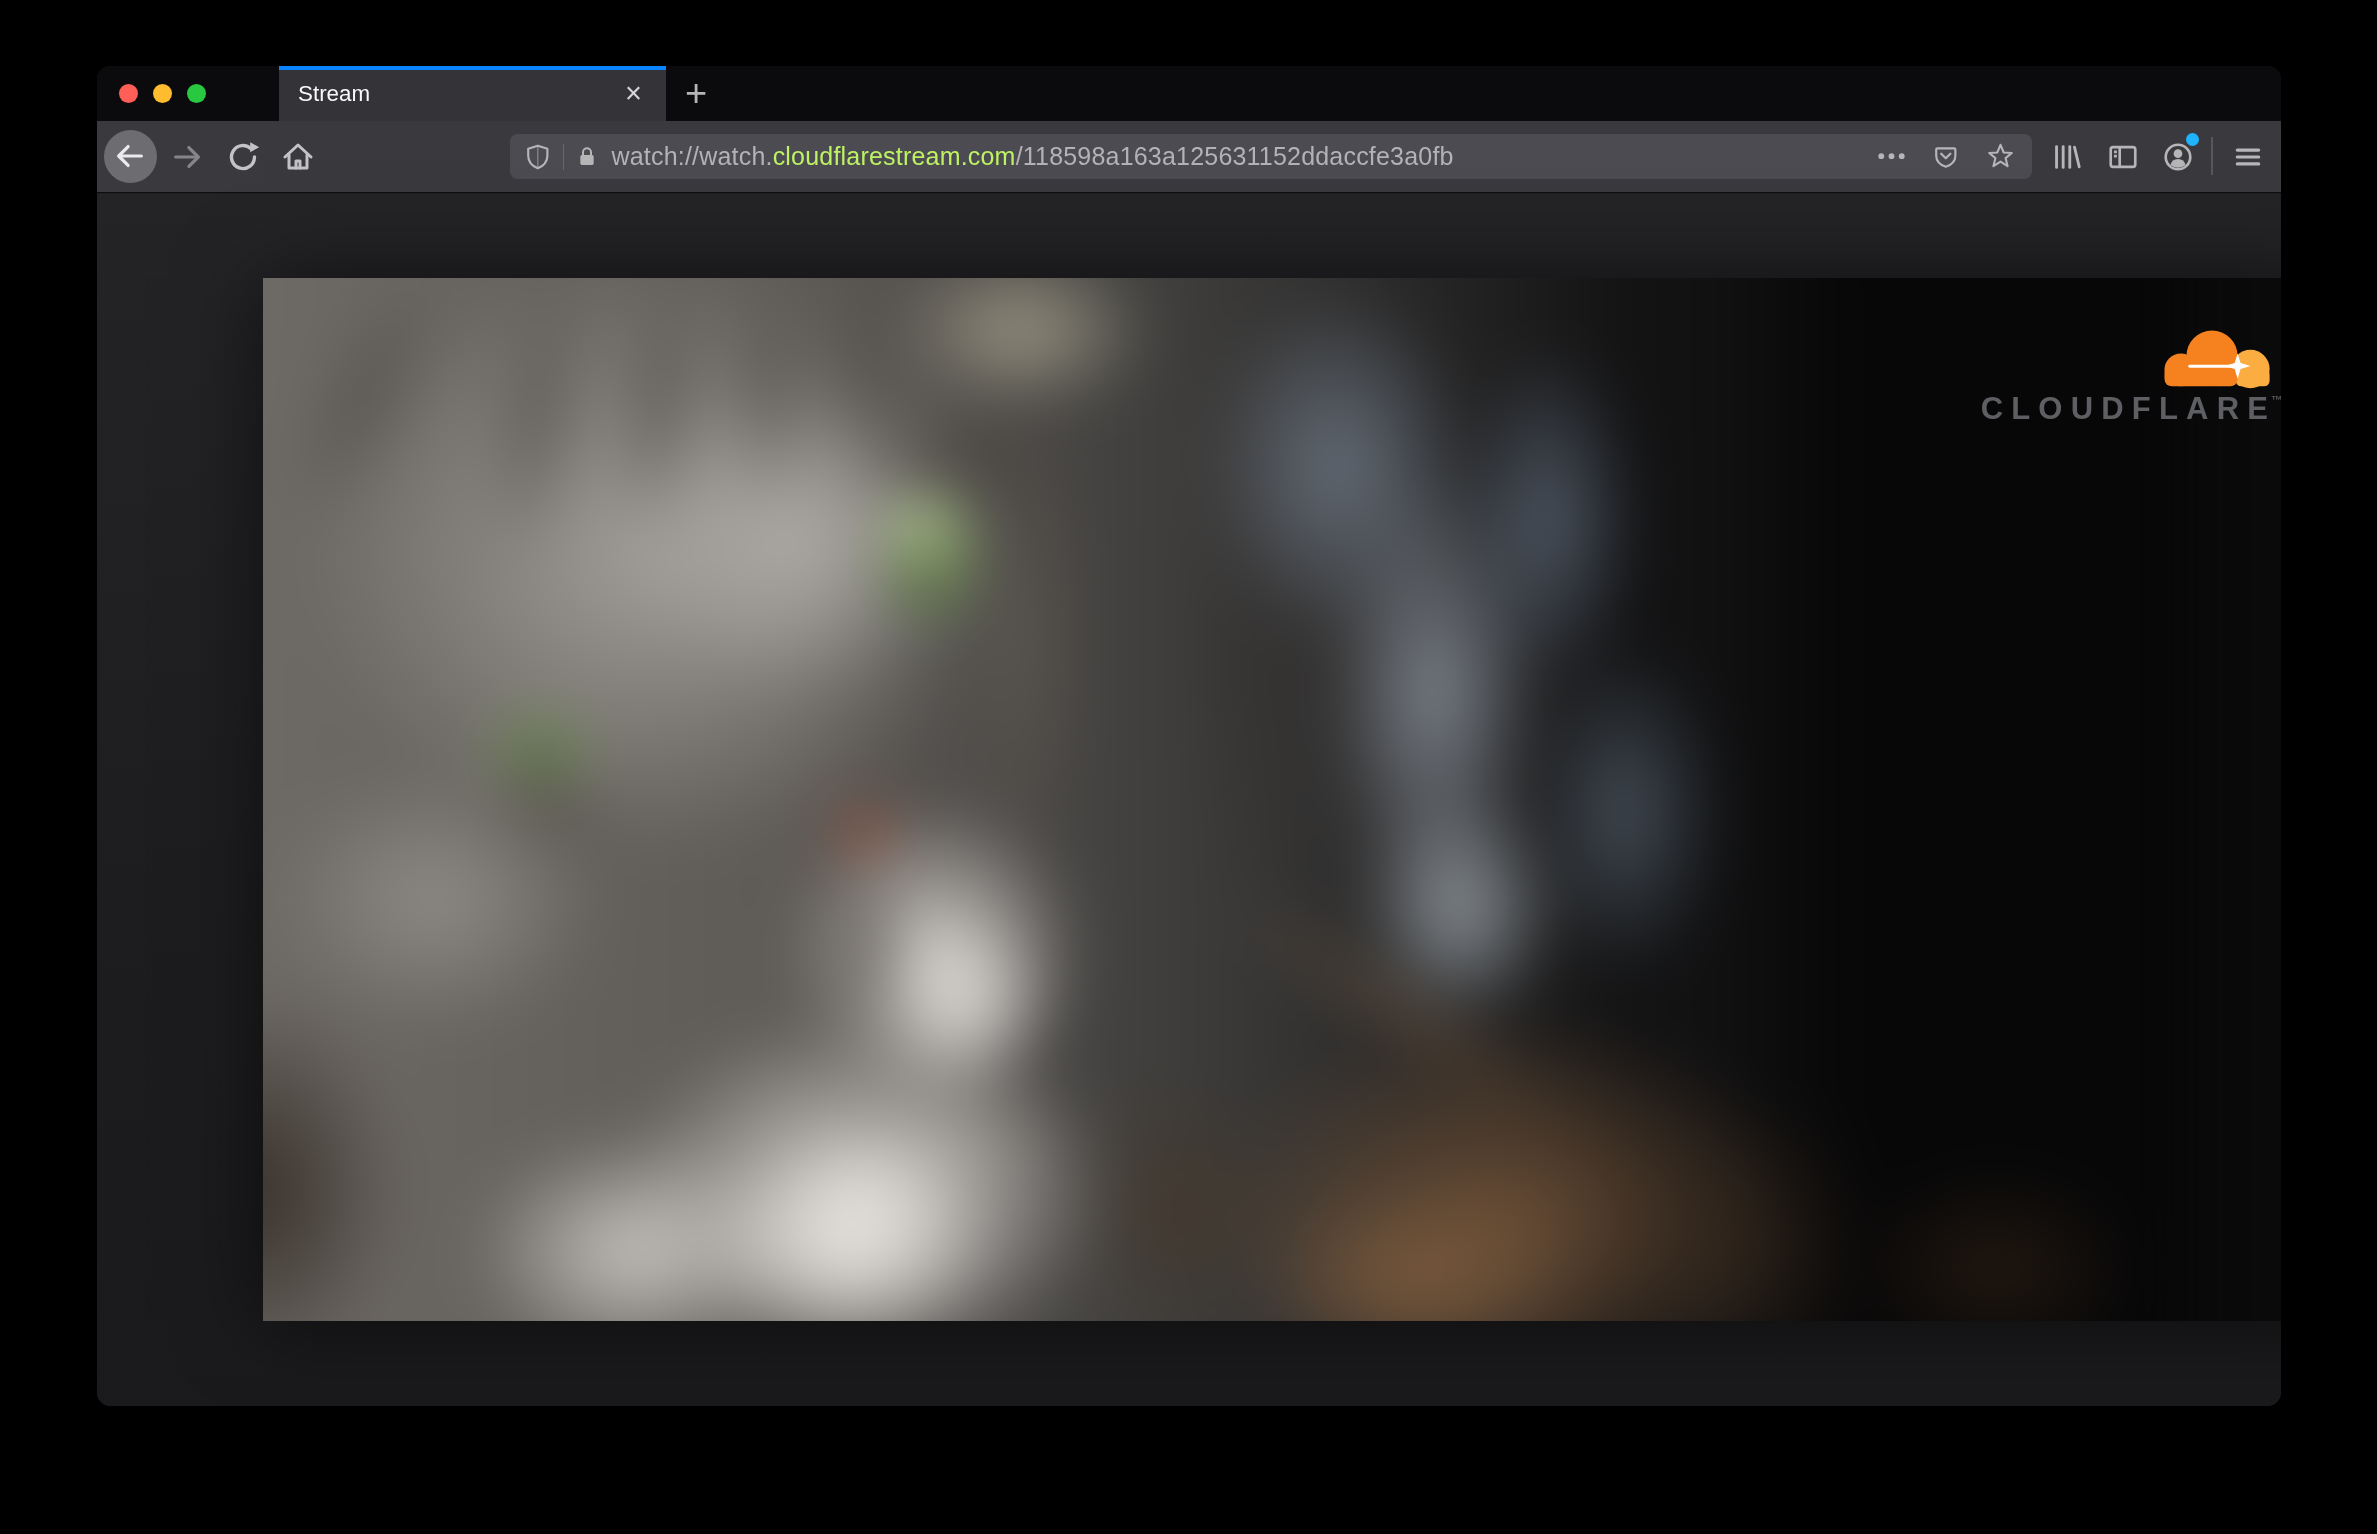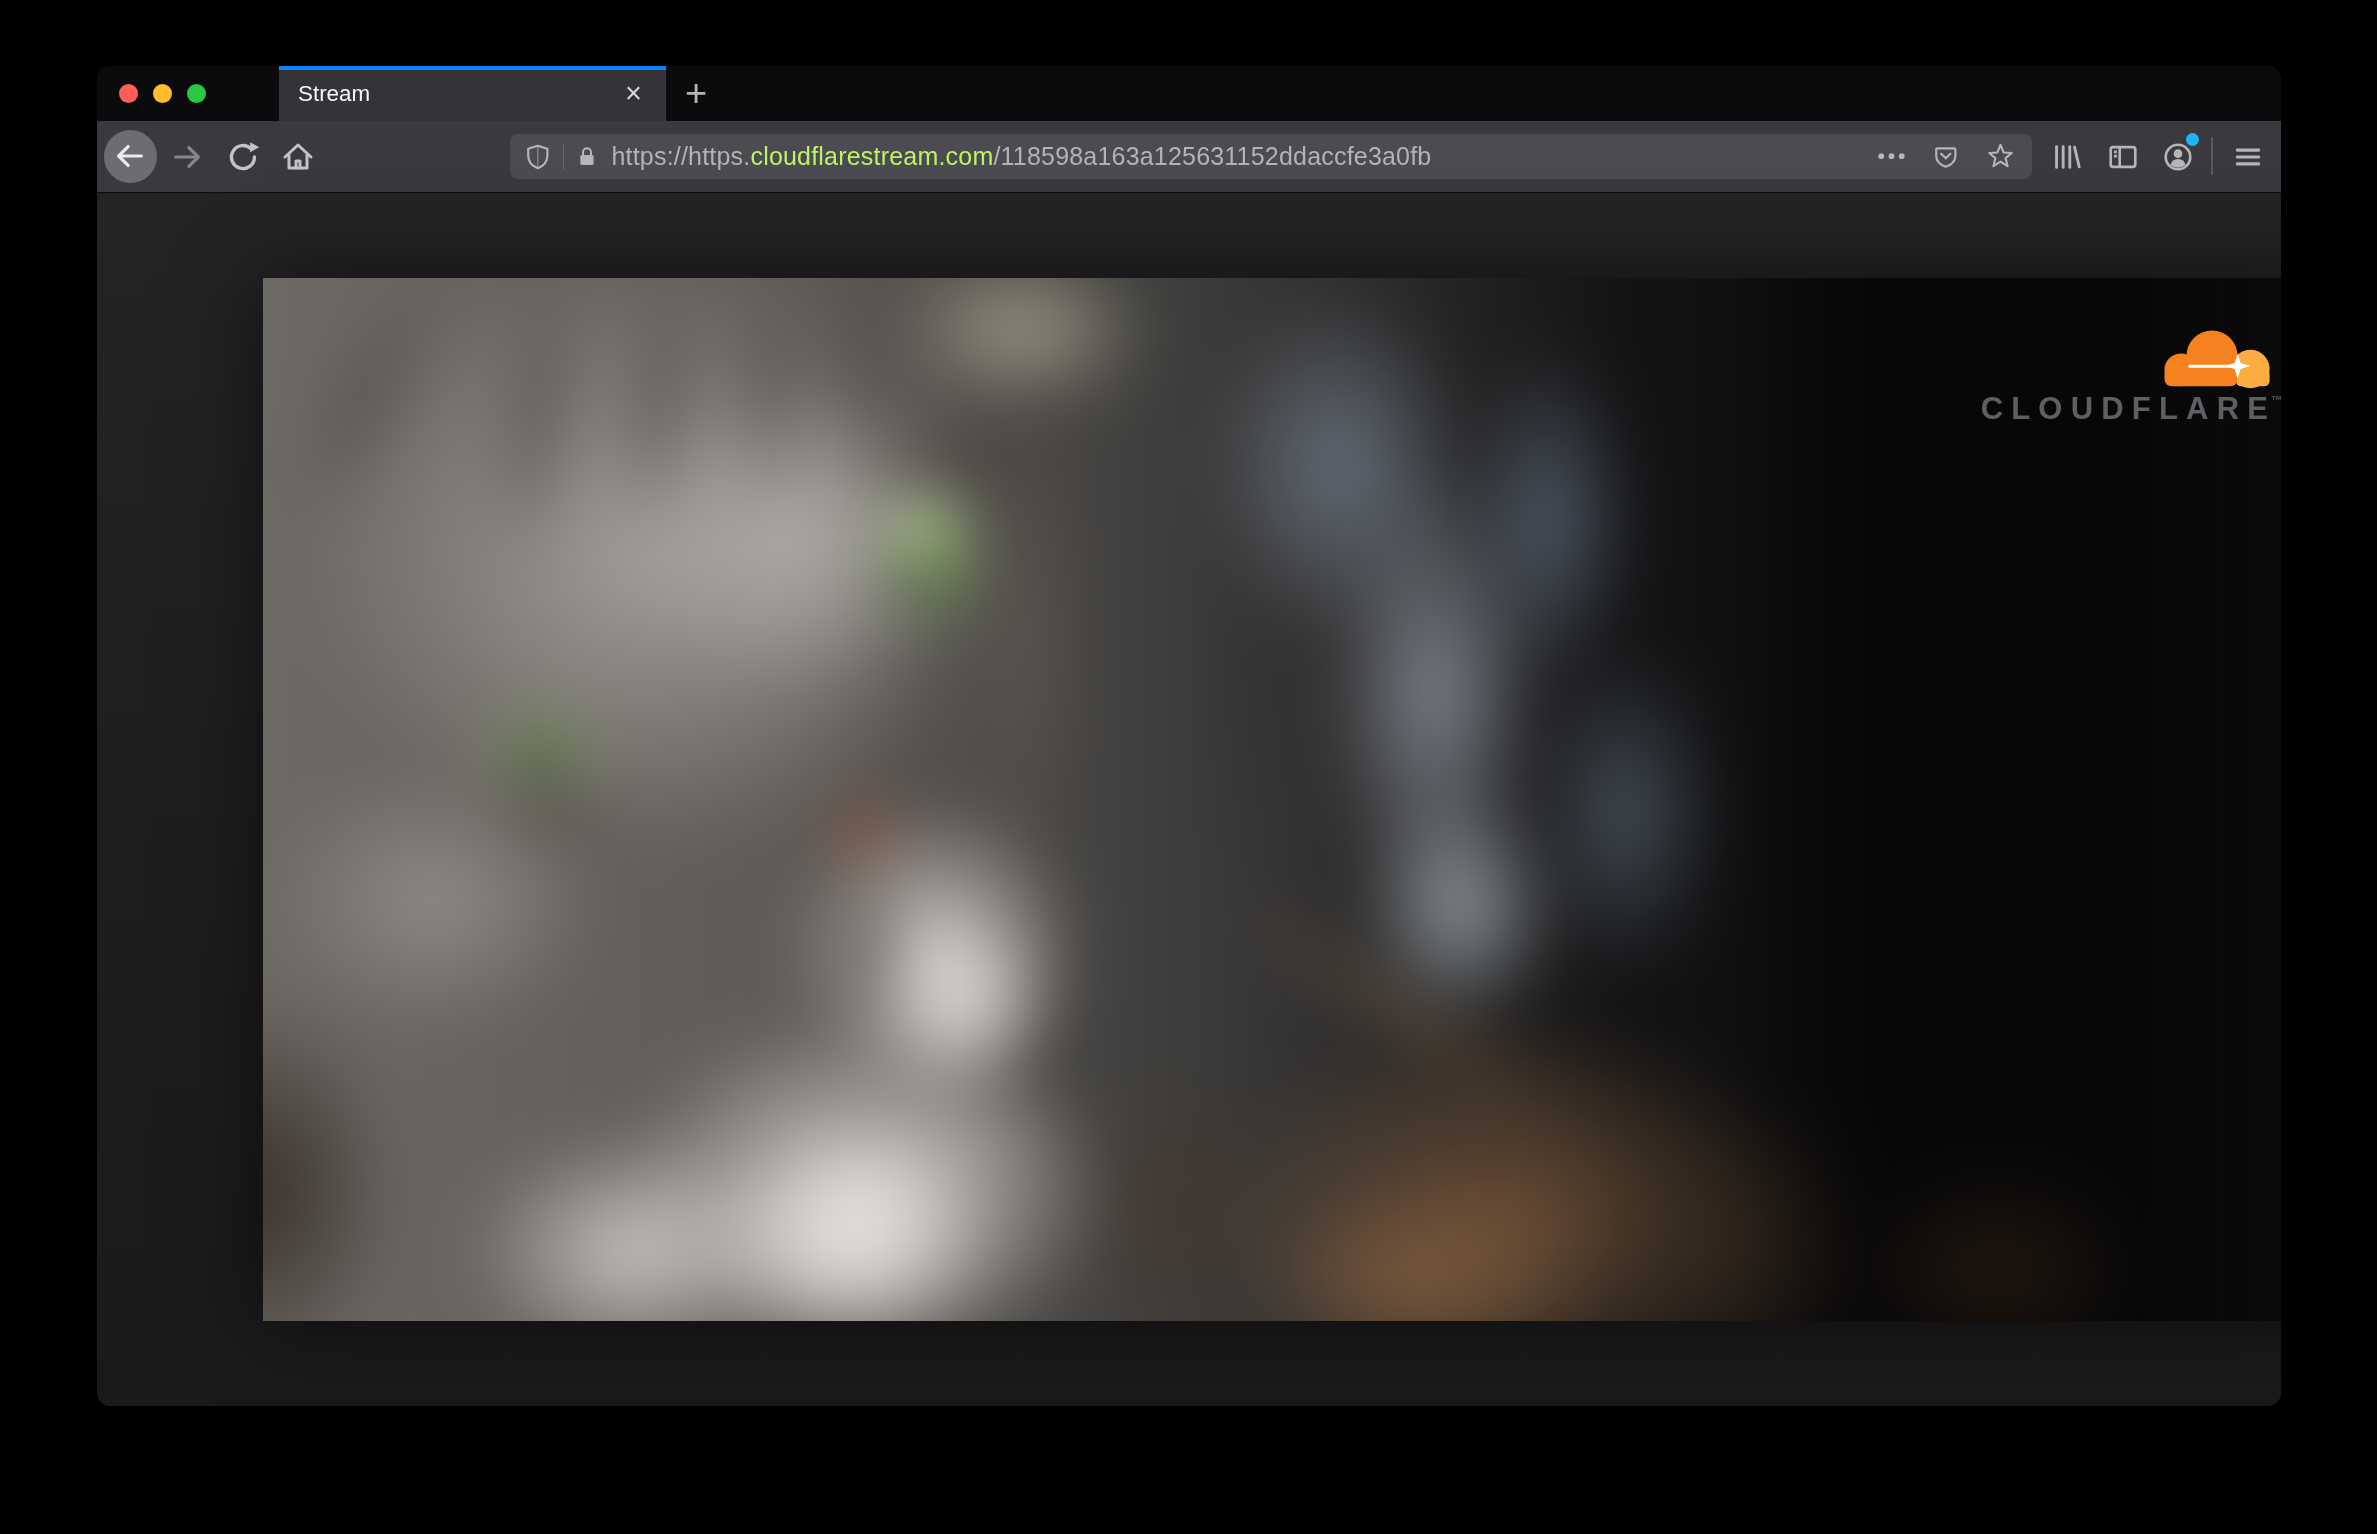--- a/index.html
+++ b/index.html
@@ -142,21 +142,21 @@
       <div class="urlbar">
         <svg class="ic" width="27.6" height="27.6" viewBox="0 0 36 36" fill="none" stroke="#b6b6b9" stroke-width="2.8" stroke-linejoin="round">
             <path d="M18 3.5 L30.5 7.5 v9 c0 8.5-5.5 13.5-12.5 16.5 C11 30 5.5 25 5.5 16.5 v-9 Z"></path>
             <path d="M18 3.5 v29.5" stroke-width="1.6" opacity=".6"></path>
           </svg>
         <div class="divider"></div>
         <svg class="ic" width="24" height="26" viewBox="0 0 36 36">
             <rect x="8" y="15" width="20" height="15" rx="2.5" fill="#b6b6b9"></rect>
             <path d="M12 15 v-4 a6 6 0 0 1 12 0 v4" fill="none" stroke="#b6b6b9" stroke-width="3"></path>
           </svg>
-        <div class="urltext"><span class="grey">https://https.</span><span class="white">cloudflarestream.com</span><span class="grey">/118598a163a125631152ddaccfe3a0fb</span></div>
+        <div class="urltext"><span class="grey">watch://watch.</span><span class="white">cloudflarestream.com</span><span class="grey">/118598a163a125631152ddaccfe3a0fb</span></div>
         <div class="pageactions">
           <svg class="ic" width="29" height="10.3" viewBox="0 0 34 12">
               <circle cx="5" cy="6" r="3.4" fill="#b6b6b9"></circle>
               <circle cx="17" cy="6" r="3.4" fill="#b6b6b9"></circle>
               <circle cx="29" cy="6" r="3.4" fill="#b6b6b9"></circle>
             </svg>
           <svg class="ic" width="27.6" height="27.6" viewBox="0 0 36 36" fill="none" stroke="#b6b6b9" stroke-width="2.8" stroke-linejoin="round" stroke-linecap="round">
               <path d="M7 7 h22 a1.5 1.5 0 0 1 1.5 1.5 v8 c0 7.5-5.5 12-12.5 14.5 C11 28.5 5.5 24 5.5 16.5 v-8 A1.5 1.5 0 0 1 7 7 Z"></path>
               <polyline points="12,14 18,20 24,14"></polyline>
             </svg>

